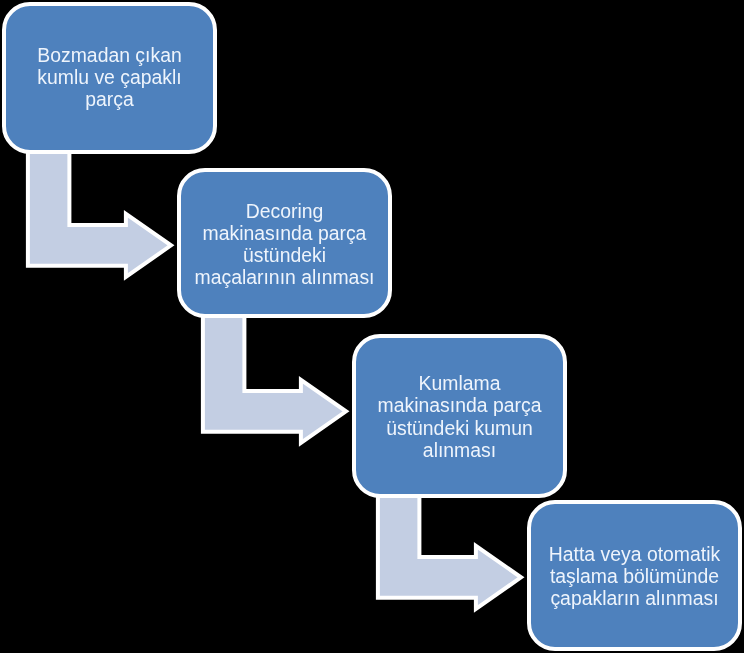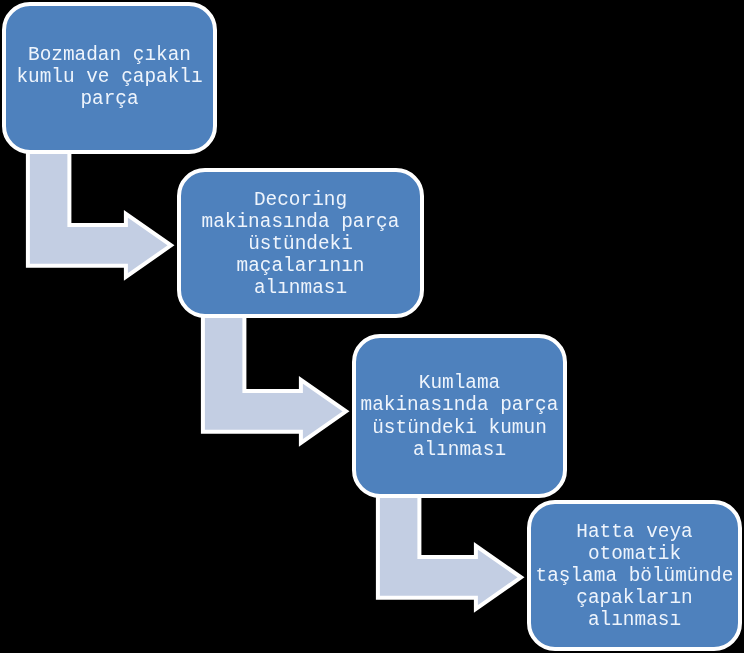--- a/index.html
+++ b/index.html
@@ -1,21 +1,21 @@
 <!DOCTYPE html>
 <html><head>
 <meta charset="utf-8">
 <title>Process Flow Diagram</title>
 <style>
   html, body { margin:0; padding:0; }
   body {
     width:744px; height:653px; background:#000000; overflow:hidden;
     position:relative; font-family:"Liberation Sans", sans-serif;
   }
-  .stage { position:absolute; left:0; top:0; width:744px; height:653px;font-family:Liberation Mono, monospace; }
+  .stage { position:absolute; left:0; top:0; width:744px; height:653px; }
 
   .node {
     position:absolute; box-sizing:border-box;
     background:#4E81BD; border:4.4px solid #FFFFFF; border-radius:28px;
     display:flex; align-items:center; justify-content:center;
   }
   .node-text {
     color:#EEF4FC; font-size:19.4px; line-height:22.2px; text-align:center;
     white-space:pre-line; letter-spacing:0px; padding:0 4px;
     position:relative; top:1.2px;
@@ -43,21 +43,21 @@
   <svg class="arrow" id="arrow3" width="160" height="148" viewBox="0 0 160 148" style="left: 371.8px; top: 477.25px;">
     <polygon points="5.9,0 47.4,0 47.4,79.98 103.9,79.98 103.9,68.8 149,100.35 103.9,131.9 103.9,120.72 5.9,120.72"></polygon>
   </svg>
 
   <div class="node" id="node1" style="left: 2px; top: 2px; width: 215px; height: 151.5px;">
     <div class="node-text">Bozmadan çıkan
 kumlu ve çapaklı
 parça</div>
   </div>
 
-  <div class="node" id="node2" style="left: 177px; top: 168px; width: 247px; height: 150px;">
+  <div class="node" id="node2" style="left: 177px; top: 168px; width: 215px; height: 150px;">
     <div class="node-text">Decoring
 makinasında parça
 üstündeki
 maçalarının alınması</div>
   </div>
 
   <div class="node" id="node3" style="left: 352px; top: 333.5px; width: 215px; height: 164px;">
     <div class="node-text">Kumlama
 makinasında parça
 üstündeki kumun

